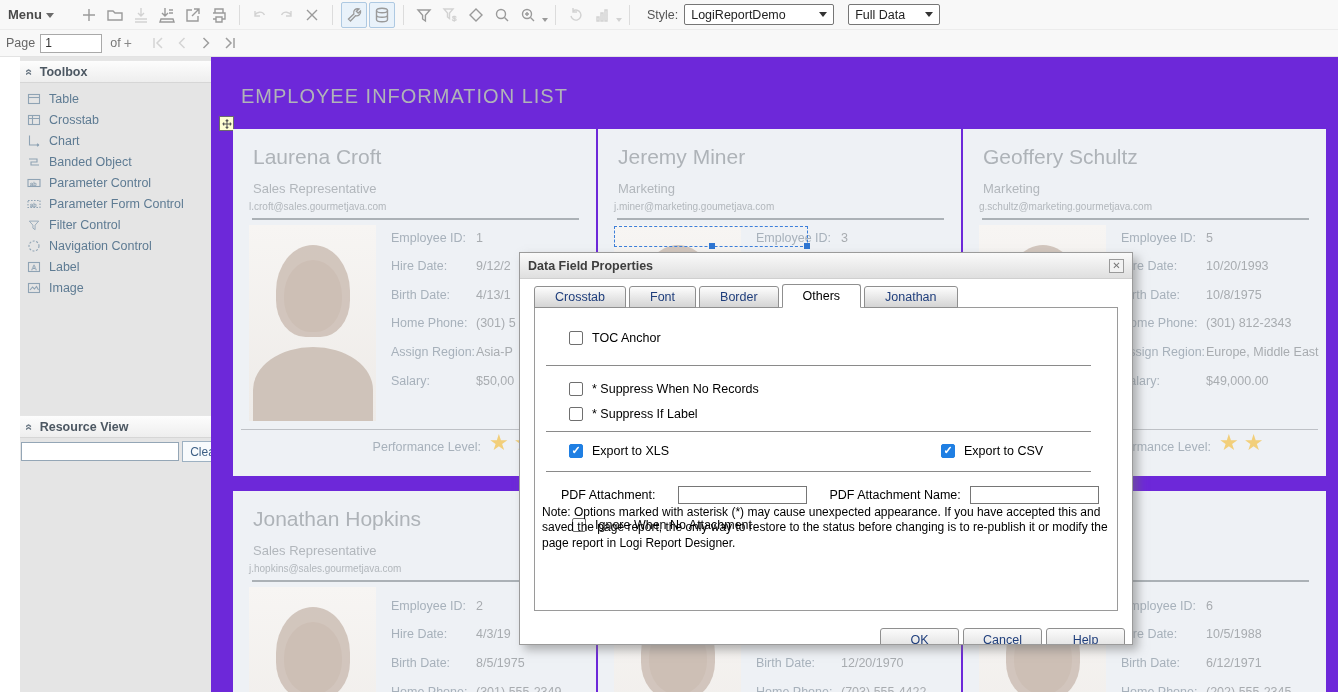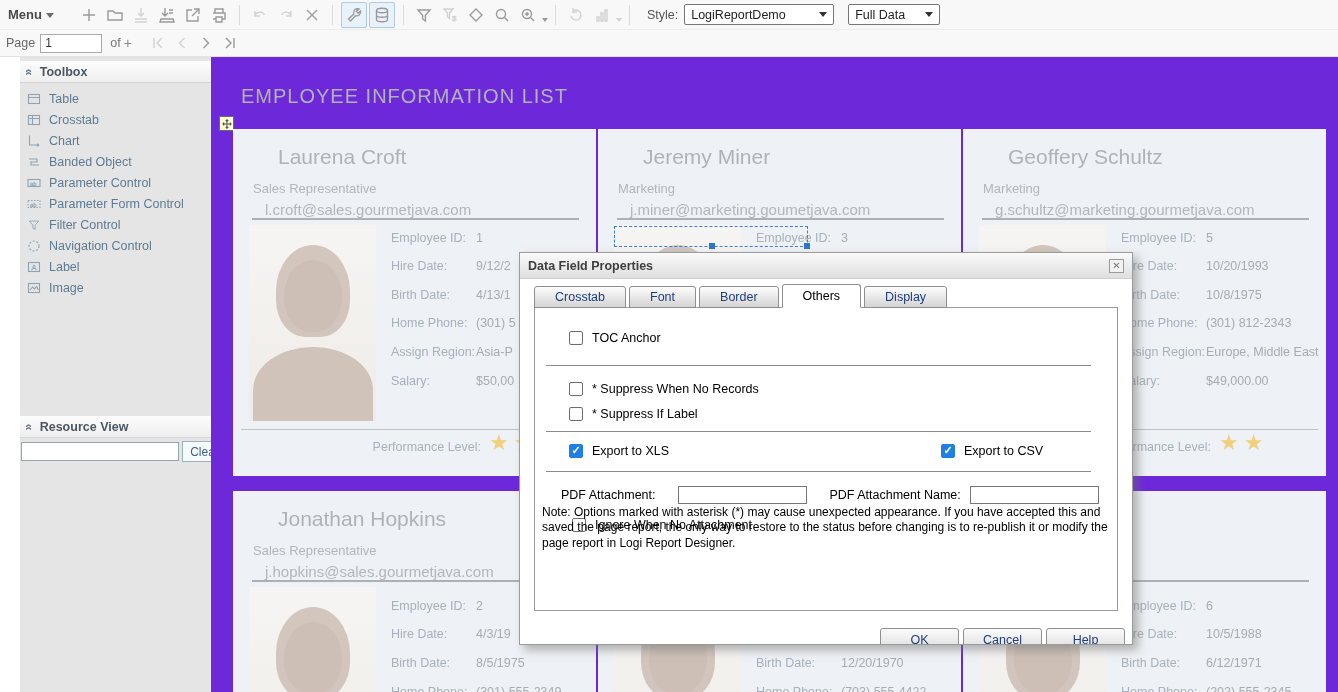--- a/index.html
+++ b/index.html
@@ -62,23 +62,23 @@
   .rv-input { width:158px; height:19px; border:1px solid #94a6b6; background:#fff; font-size:12px; padding:0 4px; font-family:"Liberation Sans",sans-serif; }
   .rv-clear { margin-left:3px; width:45px; height:21px; border:1px solid #9db1c2; background:#f7fafc; color:#3c5f85; font-size:12px; display:flex; align-items:center; justify-content:center; cursor:pointer; border-radius:0; }
 
   
   .main { position:absolute; left:211px; top:57px; width:1127px; height:635px; background:#6d28d9; overflow:hidden; }
   .rep-title { position:absolute; left:30px; top:28px; font-size:20px; letter-spacing:1px; color:#b0b4b8; }
   .move-handle { position:absolute; left:8px; top:59px; width:15px; height:15px; border:1px solid #6b6b6b; background:#fdfdd2; display:flex; align-items:center; justify-content:center; cursor:move; }
   .move-handle svg { stroke:#555; stroke-width:1.2; fill:none; }
 
   .card { position:absolute; width:363px; height:347px; background:#eef1f5; }
-  .c-name { position:absolute; left:20px; top:16px; font-size:21px; color:#aeb3b8;margin-left:25px; }
+  .c-name { position:absolute; left:20px; top:16px; font-size:21px; color:#aeb3b8; }
   .c-role { position:absolute; left:20px; top:52px; font-size:13px; color:#b2b7bc; }
-  .c-email { position:absolute; left:32px; top:72px; font-size:15px; color:#b2b7bc; }
+  .c-email { position:absolute; left:16px; top:72px; font-size:10px; color:#b2b7bc; }
   .c-rule { position:absolute; left:19px; right:17px; top:89px; height:2px; background:#757b81; opacity:.55; }
   .photo { position:absolute; left:16px; top:96px; width:127px; height:196px; background:linear-gradient(180deg,#f7f5f3,#eeebe8); overflow:hidden; }
   .photo::before { content:""; position:absolute; left:50%; top:18%; width:58px; height:72px; margin-left:-29px; border-radius:50% 50% 46% 46%; background:#dccfc5; }
   .photo::after { content:""; position:absolute; left:50%; bottom:-12px; width:120px; height:86px; margin-left:-60px; border-radius:50% 50% 0 0; background:#cfc3ba; }
   .photo .hair { position:absolute; left:50%; top:10%; width:74px; height:92px; margin-left:-37px; border-radius:50% 50% 40% 40%; background:#c9bab0; opacity:.8; }
   .frow { position:absolute; left:0; width:363px; height:15px; font-size:12.5px; }
   .frow .fl { position:absolute; left:158px; color:#a7b1bb; }
   .frow .fv { position:absolute; left:243px; color:#a8acb0; white-space:nowrap; }
   .psep { position:absolute; left:8px; right:8px; top:300px; height:1px; background:#8d9297; opacity:.5; }
   .plabel { position:absolute; left:60px; top:311px; width:188px; text-align:right; font-size:12.5px; color:#a7b1bb; }
@@ -618,21 +618,21 @@
 <div class="dialog">
   <div class="dlg-titlebar">
     <span class="dlg-title">Data Field Properties</span>
     <span class="dlg-close">✕</span>
   </div>
   <div class="tabs">
     <div class="tab">Crosstab</div>
     <div class="tab">Font</div>
     <div class="tab">Border</div>
     <div class="tab active">Others</div>
-    <div class="tab">Display</div>
+    <div class="tab">Jonathan</div>
   </div>
   <div class="groupbox"></div>
 
   <div class="dl-row" style="left:49px; top:78px;">
     <span class="cb"></span>
     <span>TOC Anchor</span>
   </div>
   <div class="dl-sep" style="top:112px;"></div>
 
   <div class="dl-row" style="left:49px; top:129px;">

